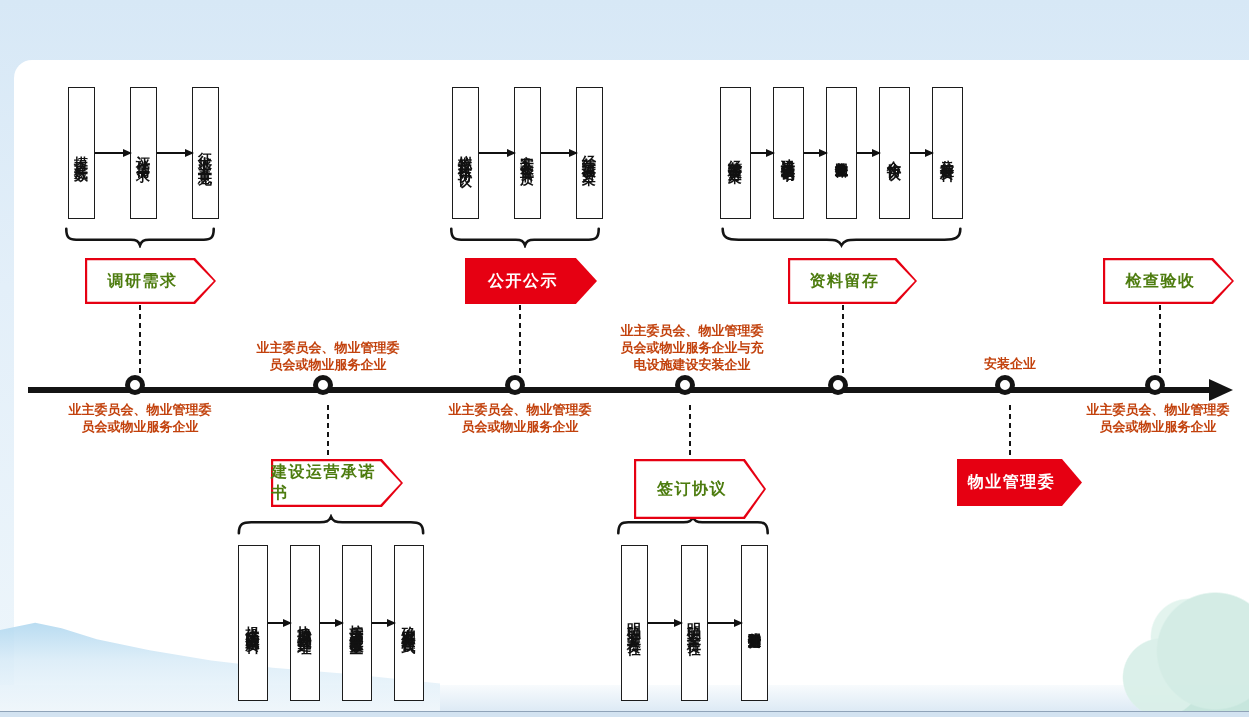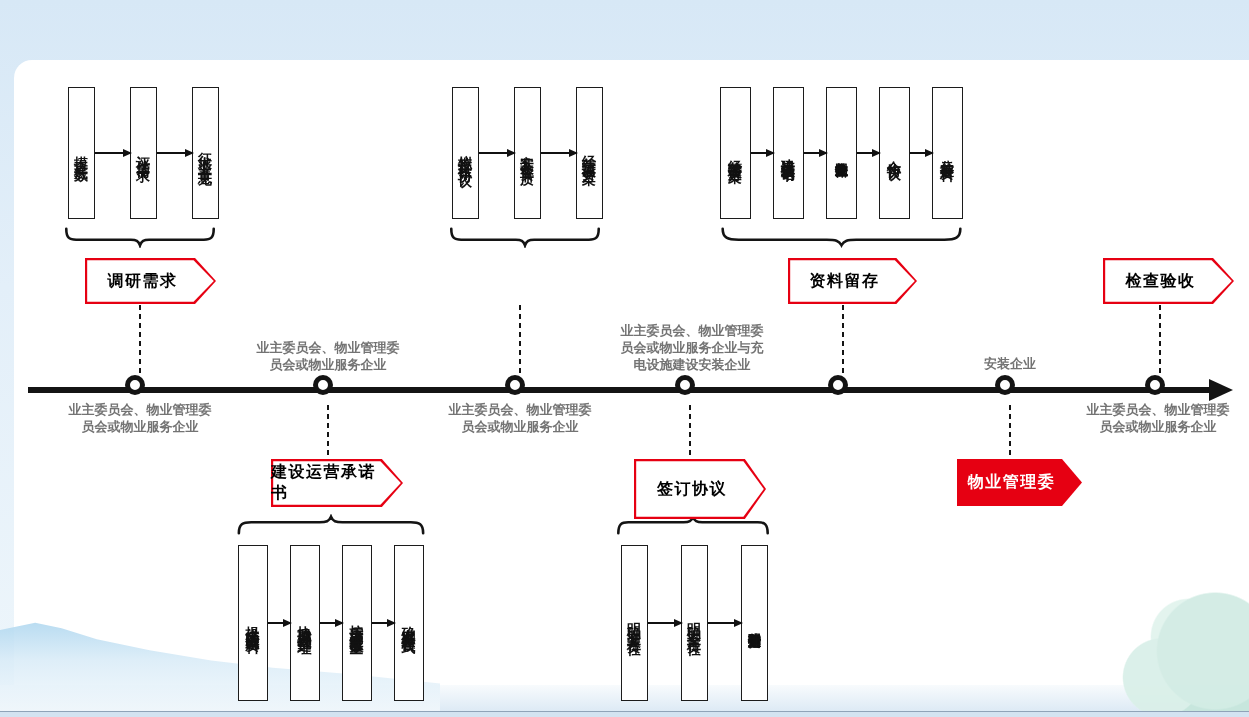--- a/index.html
+++ b/index.html
@@ -81,39 +81,39 @@
   .tag {
     position:absolute; display:flex; align-items:center; justify-content:center;
     font-weight:bold; font-size:16px; z-index:4;
   }
   .tag .shape { position:absolute; inset:0; clip-path:polygon(0 0,84% 0,100% 50%,84% 100%,0 100%); background:#e60012; }
   .tag.outline .shape::after {
     content:""; position:absolute; inset:2.2px; background:#fff;
     clip-path:polygon(0 0,84% 0,100% 50%,84% 100%,0 100%);
   }
   .tag .label { position:relative; z-index:1; padding-right:16px; letter-spacing:1.5px; }
-  .tag.outline { color:#000000; }
+  .tag.outline { color:#4d7c0f; }
   .tag.filled  { color:#fff; }
 
   
   .timeline-bar { position:absolute; left:28px; top:387px; width:1183px; height:5.5px; background:#141414; z-index:2; }
   .timeline-head {
     position:absolute; left:1209px; top:379px; width:0; height:0; z-index:2;
     border-left:24px solid #141414; border-top:11px solid transparent; border-bottom:11px solid transparent;
   }
   .tnode {
     position:absolute; width:20px; height:20px; top:375px;
     background:#fff; border:5px solid #141414; border-radius:50%; z-index:3;
   }
   .dashv {
     position:absolute; width:2px; z-index:2;
     background:repeating-linear-gradient(to bottom,#141414 0 5px,rgba(0,0,0,0) 5px 9px);
   }
   .actor {
-    position:absolute; font-size:13px; font-weight:bold; color:#737373;
+    position:absolute; font-size:13px; font-weight:bold; color:#c2410c;
     text-align:center; white-space:pre-line; line-height:1.3; z-index:3;
   }
 </style>
 </head>
 <body>
 
 <div id="stage">
 
 
   <div class="panel"></div>
@@ -191,20 +191,24 @@
   </div>
   <div class="brace" style="left:616px;top:514px;width:154px;height:22px">
     <svg viewBox="0 0 200 24" preserveAspectRatio="none">
         <path d="M3,21 C3,11 7,9 16,9 L88,9 C95,9 98,8 100,3 C102,8 105,9 112,9 L184,9 C193,9 197,11 197,21" fill="none" stroke="#141414" stroke-width="2.6" stroke-linecap="round" vector-effect="non-scaling-stroke"></path>
       </svg>
   </div>
 
   <div class="tag outline" style="left:85px;top:258px;width:131px;height:46px">
     <span class="shape"></span>
     <span class="label">调研需求</span>
+  </div>
+  <div class="tag filled" style="left:465px;top:258px;width:132px;height:46px">
+    <span class="shape"></span>
+    <span class="label">公开公示</span>
   </div>
   <div class="tag outline" style="left:788px;top:258px;width:129px;height:46px">
     <span class="shape"></span>
     <span class="label">资料留存</span>
   </div>
   <div class="tag outline" style="left:1103px;top:258px;width:131px;height:46px">
     <span class="shape"></span>
     <span class="label">检查验收</span>
   </div>
   <div class="tag outline" style="left:271px;top:459px;width:132px;height:48px">

